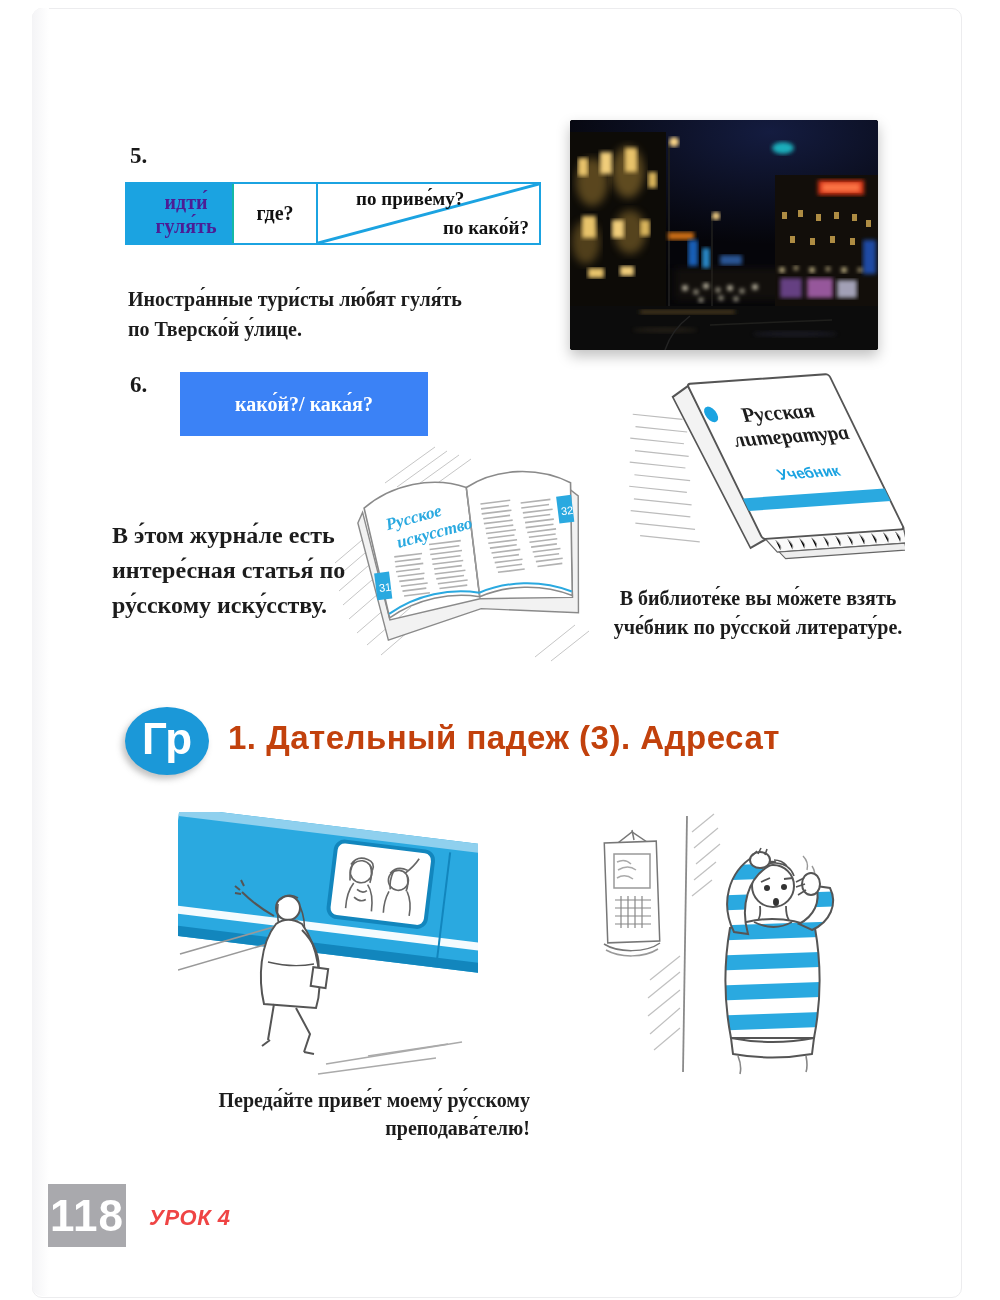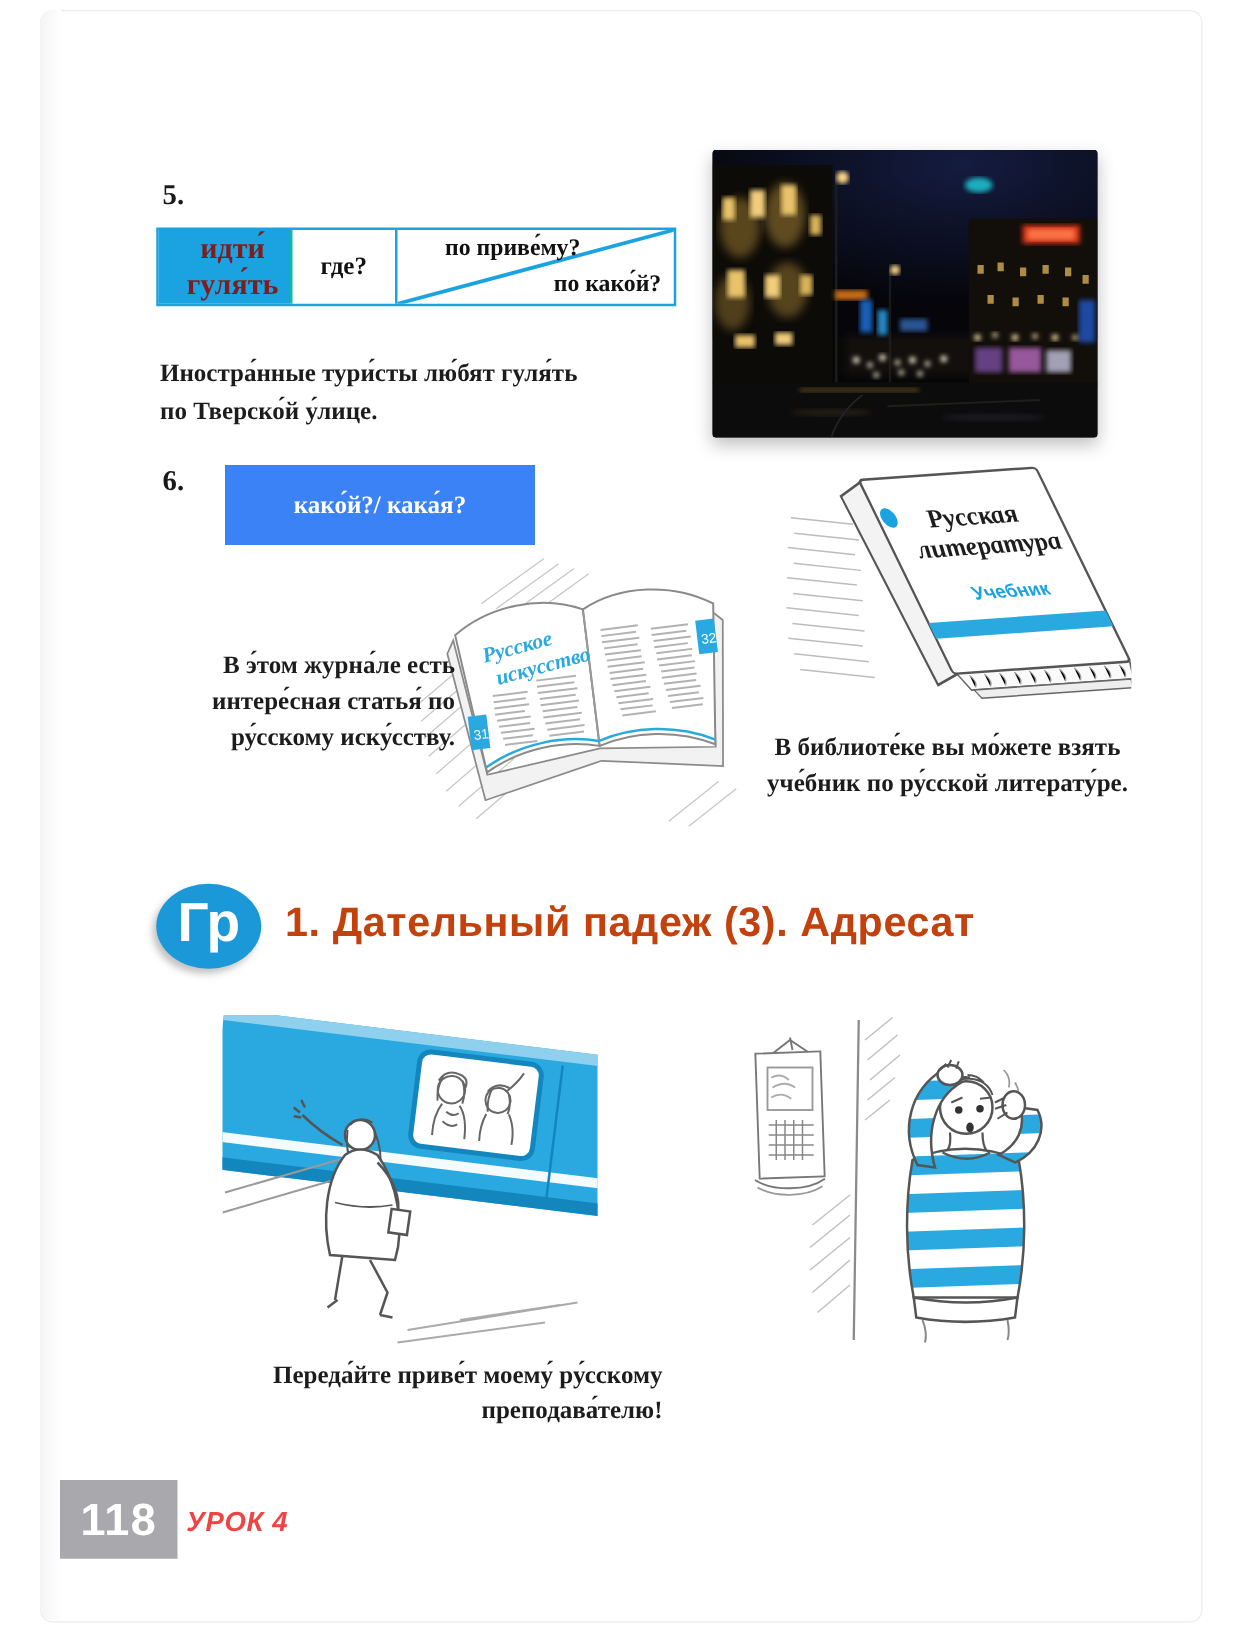--- a/index.html
+++ b/index.html
@@ -7,58 +7,58 @@
          font-family:"Liberation Serif", serif;}
   .page-sheet{position:absolute;left:32px;top:8px;width:928px;height:1288px;
               background:#fff;border:1px solid #ececee;border-radius:10px;}
   .page-gutter{position:absolute;left:32px;top:8px;width:17px;height:1288px;
                background:linear-gradient(90deg,#f4f4f6,#ffffff);border-radius:10px 0 0 10px;}
   .num{position:absolute;font-weight:bold;font-size:23px;color:#1a1a1a;}
   
   .gtable{position:absolute;left:125px;top:182px;width:416px;height:63px;
           border:2px solid #1ba3e1;display:flex;box-sizing:border-box;background:#fff;}
   .gtable .cell{box-sizing:border-box;display:flex;align-items:center;justify-content:center;}
-  .cell-verb{width:105px;background:#1ba3e1;color:#7f1d1d;font-weight:bold;font-size:24px;
+  .cell-verb{width:105px;background:#1ba3e1;color:#4c1d95;font-weight:bold;font-size:20px;
              line-height:1.2;flex-direction:column;align-items:flex-start;padding-left:13px;}
   .cell-where{width:86px;border-left:2px solid #14b8a6;border-right:2px solid #1ba3e1;
               font-weight:bold;font-size:20px;color:#111;}
   .cell-diag{flex:1;position:relative;}
   .cell-diag svg{position:absolute;inset:0;width:100%;height:100%;}
   .diag-top{position:absolute;left:38px;top:4px;font-weight:bold;font-size:19px;color:#111;}
   .diag-bottom{position:absolute;right:10px;bottom:4px;font-weight:bold;font-size:19px;color:#111;}
   .body-text{font-weight:bold;color:#1c1c1c;}
   .example5{position:absolute;left:128px;top:284px;width:345px;font-size:20px;line-height:1.5;}
   
   .photo-frame{position:absolute;left:570px;top:120px;width:308px;height:230px;
                border-radius:3px;box-shadow:0 6px 14px rgba(0,0,0,.25);overflow:hidden;background:#000;}
   
   .qbox{position:absolute;left:180px;top:372px;width:248px;height:64px;background:#3b82f6;
         color:#fff;font-weight:bold;font-size:20px;display:flex;align-items:center;justify-content:center;}
-  .mag-caption{position:absolute;left:112px;top:518px;width:252px;text-align:right;
-               font-size:20px;line-height:1.45;}
+  .mag-caption{position:absolute;left:112px;top:518px;width:252px;text-align:left;
+               font-size:24px;line-height:1.45;}
   .book-caption{position:absolute;left:608px;top:584px;width:300px;text-align:center;
                 font-size:20px;line-height:1.45;}
   .illus{position:absolute;}
   
   .gr-badge{position:absolute;left:125px;top:707px;width:84px;height:68px;}
   .gr-badge .ell{position:absolute;inset:0;background:#1b98d8;border-radius:50%;
                  box-shadow:-3px 4px 6px rgba(120,120,120,.45);}
   .gr-badge .txt{position:absolute;inset:0;display:flex;align-items:center;justify-content:center;
                  color:#fff;font-family:"Liberation Sans",sans-serif;font-weight:bold;font-size:44px;
                  padding-bottom:4px;}
   .gr-heading{position:absolute;left:228px;top:719px;width:700px;color:#c2410c;
               font-family:"Liberation Sans",sans-serif;font-weight:bold;font-size:33px;letter-spacing:.5px;}
   
   .train-caption{position:absolute;left:140px;top:1086px;width:390px;text-align:right;
                  font-size:20px;line-height:1.4;}
   .newyear-text{position:absolute;left:520px;top:1084px;width:408px;font-size:19.5px;line-height:1.42;}
   
-  .pageno-box{position:absolute;left:48px;top:1184px;width:94px;height:63px;background:#a9a9ad;
+  .pageno-box{position:absolute;left:48px;top:1184px;width:78px;height:63px;background:#a9a9ad;
               display:flex;align-items:center;justify-content:center;color:#fff;
-              font-family:"Liberation Sans",sans-serif;font-weight:bold;font-size:36px;letter-spacing:1px;}
+              font-family:"Liberation Sans",sans-serif;font-weight:bold;font-size:44px;letter-spacing:1px;}
   .lesson{position:absolute;left:149px;top:1205px;color:#ef4444;
           font-family:"Liberation Sans",sans-serif;font-weight:bold;font-size:22px;letter-spacing:.5px;font-style:italic;}
 </style>
 </head>
 <body>
 
 <div class="stage">
   <div class="page-sheet"></div>
   <div class="page-gutter"></div>
 

